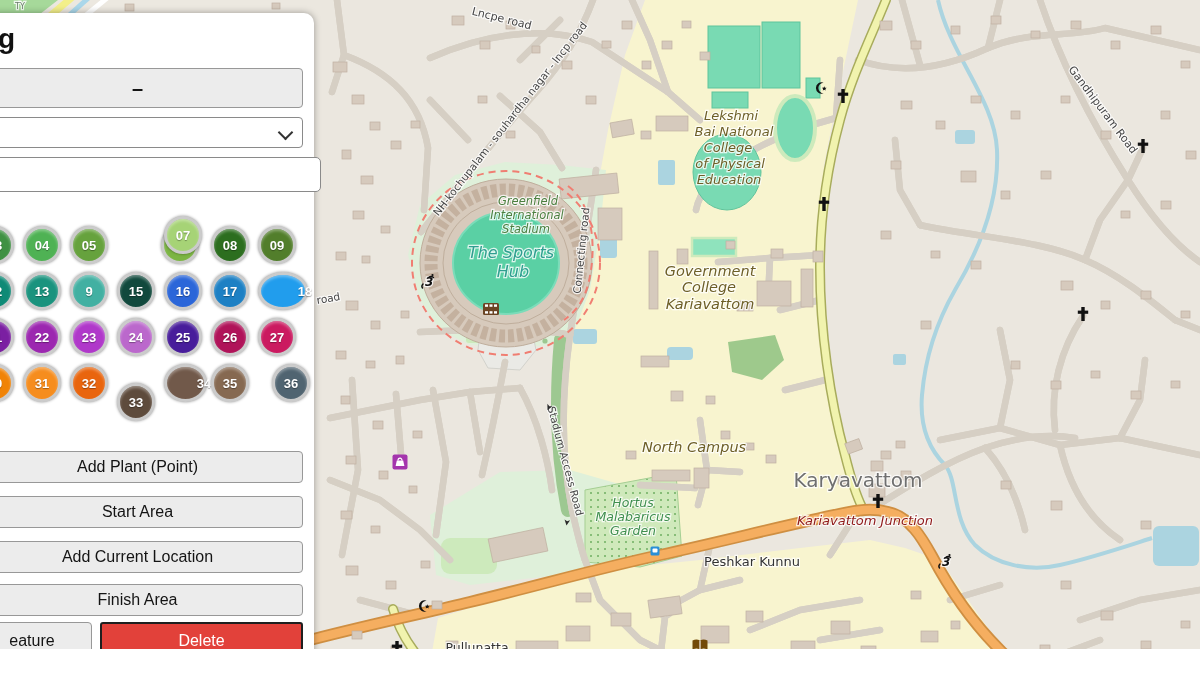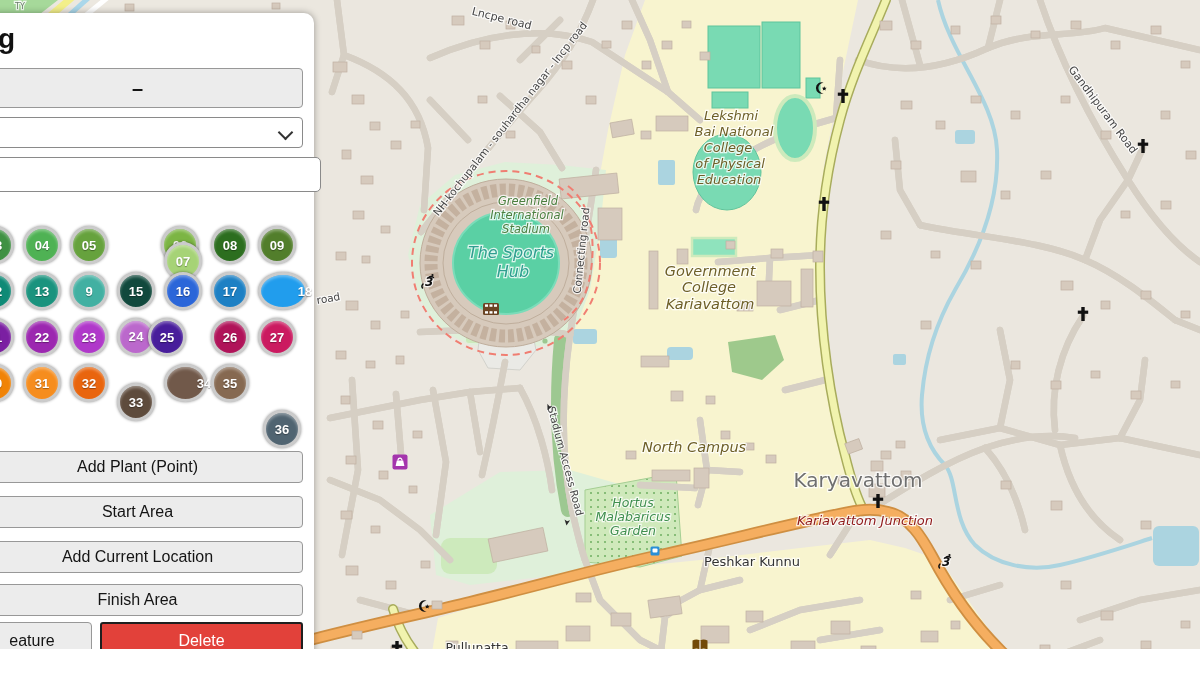--- a/index.html
+++ b/index.html
@@ -430,44 +430,44 @@
   <select id="panel-select"></select>
   <span id="select-chevron"></span>
 
   <input id="panel-input" placeholder="" style="">
 
   <div id="color-grid">
         <div class="cdot" style="left: 16px; top: 213px; background: rgb(63, 145, 67);">03</div>
         <div class="cdot" style="left: 63px; top: 213px; background: rgb(79, 178, 84);">04</div>
         <div class="cdot" style="left: 110px; top: 213px; background: rgb(102, 162, 61);">05</div>
         <div class="cdot" style="left: 157px; top: 213px; background: rgb(124, 181, 68); margin-left: 44px;">06</div>
-        <div class="cdot" style="left: 204px; top: 229px; background: rgb(166, 211, 118);">07</div>
+        <div class="cdot" style="left: 204px; top: 203px; background: rgb(166, 211, 118);">07</div>
         <div class="cdot" style="left: 251px; top: 213px; background: rgb(44, 110, 31);">08</div>
         <div class="cdot" style="left: 298px; top: 213px; background: rgb(82, 126, 43);">09</div>
         <div class="cdot" style="left: 16px; top: 259px; background: rgb(14, 138, 118);">12</div>
         <div class="cdot" style="left: 63px; top: 259px; background: rgb(26, 147, 126);">13</div>
         <div class="cdot" style="left: 110px; top: 259px; background: rgb(66, 176, 162);">9</div>
         <div class="cdot" style="left: 157px; top: 259px; background: rgb(17, 73, 61);">15</div>
         <div class="cdot" style="left: 204px; top: 259px; background: rgb(43, 102, 217);">16</div>
         <div class="cdot" style="left: 251px; top: 259px; background: rgb(29, 128, 196);">17</div>
         <div class="cdot" style="left: 298px; top: 259px; background: rgb(33, 157, 237); padding-left: 44px;">18</div>
         <div class="cdot" style="left: 16px; top: 305px; background: rgb(123, 31, 162);">21</div>
         <div class="cdot" style="left: 63px; top: 305px; background: rgb(156, 39, 176);">22</div>
         <div class="cdot" style="left: 110px; top: 305px; background: rgb(176, 56, 202);">23</div>
-        <div class="cdot" style="left: 157px; top: 305px; background: rgb(187, 104, 204); font-family: Liberation Mono, monospace;">24</div>
-        <div class="cdot" style="left: 188px; top: 305px; background: rgb(72, 29, 155);">25</div>
+        <div class="cdot" style="left: 157px; top: 305px; background: rgb(187, 104, 204);">24</div>
+        <div class="cdot" style="left: 204px; top: 305px; background: rgb(72, 29, 155);">25</div>
         <div class="cdot" style="left: 251px; top: 305px; background: rgb(176, 19, 89);">26</div>
         <div class="cdot" style="left: 298px; top: 305px; background: rgb(203, 26, 96);">27</div>
         <div class="cdot" style="left: 16px; top: 351px; background: rgb(240, 131, 6);">30</div>
         <div class="cdot" style="left: 63px; top: 351px; background: rgb(246, 141, 30);">31</div>
         <div class="cdot" style="left: 110px; top: 351px; background: rgb(233, 101, 14);">32</div>
         <div class="cdot" style="left: 157px; top: 370px; background: rgb(94, 75, 60);">33</div>
         <div class="cdot" style="left: 204px; top: 351px; background: rgb(113, 89, 74); padding-left: 37px;">34</div>
         <div class="cdot" style="left: 251px; top: 351px; background: rgb(134, 105, 81);">35</div>
-        <div class="cdot" style="left: 303px; top: 351px; background: rgb(80, 100, 113); margin-top: 46px;">36</div>
+        <div class="cdot" style="left: 312px; top: 351px; background: rgb(80, 100, 113);">36</div>
       </div>
 
   <button class="pbtn" style="top:438px">Add Plant (Point)</button>
   <button class="pbtn" style="top:483px">Start Area</button>
   <button class="pbtn" style="top:528px">Add Current Location</button>
   <button class="pbtn" style="top:571px">Finish Area</button>
 
   <button id="feature-btn" class="pbtn">eature</button>
   <button id="delete-btn" style="background: rgb(226, 65, 58);">Delete</button>
 </div>

